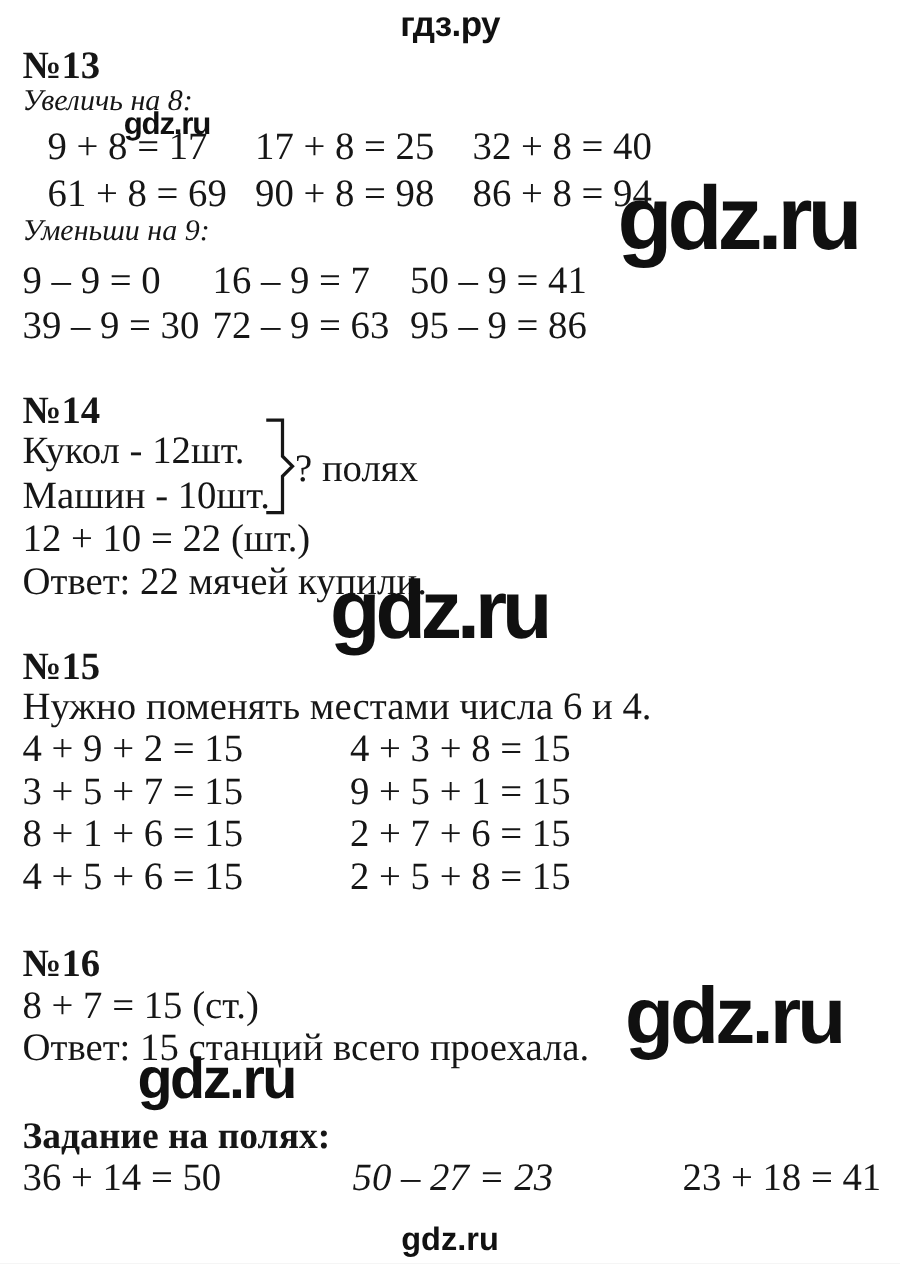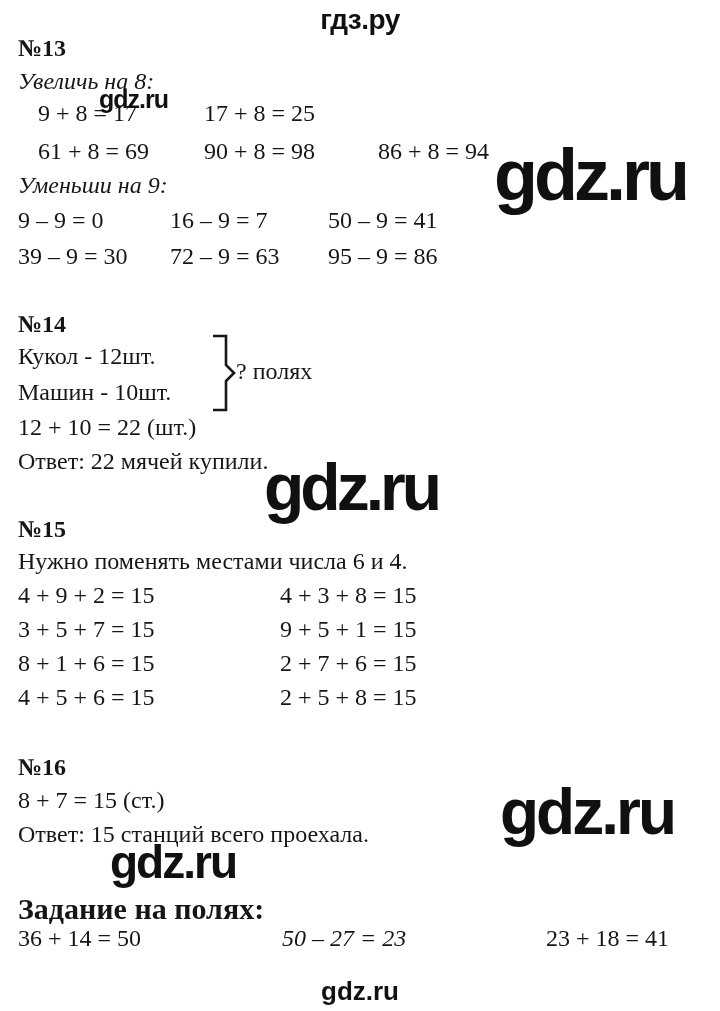--- a/index.html
+++ b/index.html
@@ -8,21 +8,21 @@
     width:720px;height:1011px;
     margin:0 auto;
     background:#ffffff;
     color:#161616;
     font-family:"Liberation Serif", serif;
     overflow:hidden;
   }
   .line{
     position:absolute;
     left:18px;
-    font-size:24px;
+    font-size:31px;
     line-height:1.05;
     white-space:nowrap;
     z-index:1;
   }
   .num{font-weight:bold;}
   .lbl{font-style:italic;font-size:24px;}
   .answer{}
   .eq-row{display:flex;}
   .eq-row span{display:inline-block;}
   .inc span:nth-child(1){width:166px;margin-left:20px;}
@@ -69,20 +69,21 @@
 
 <div class="page">
 
   <div class="site-header">гдз.ру</div>
 
   <div class="line num" style="top:36px">№13</div>
   <div class="line lbl" style="top:69px">Увеличь на 8:</div>
   <div class="line eq-row inc" style="top:101px">
     <span>9 + 8 = 17</span>
     <span>17 + 8 = 25</span>
+    <span>32 + 8 = 40</span>
   </div>
   <div class="line eq-row inc" style="top:139px">
     <span>61 + 8 = 69</span>
     <span>90 + 8 = 98</span>
     <span>86 + 8 = 94</span>
   </div>
   <div class="line lbl" style="top:173px">Уменьши на 9:</div>
   <div class="line eq-row dec" style="top:208px">
     <span>9 – 9 = 0</span>
     <span>16 – 9 = 7</span>

